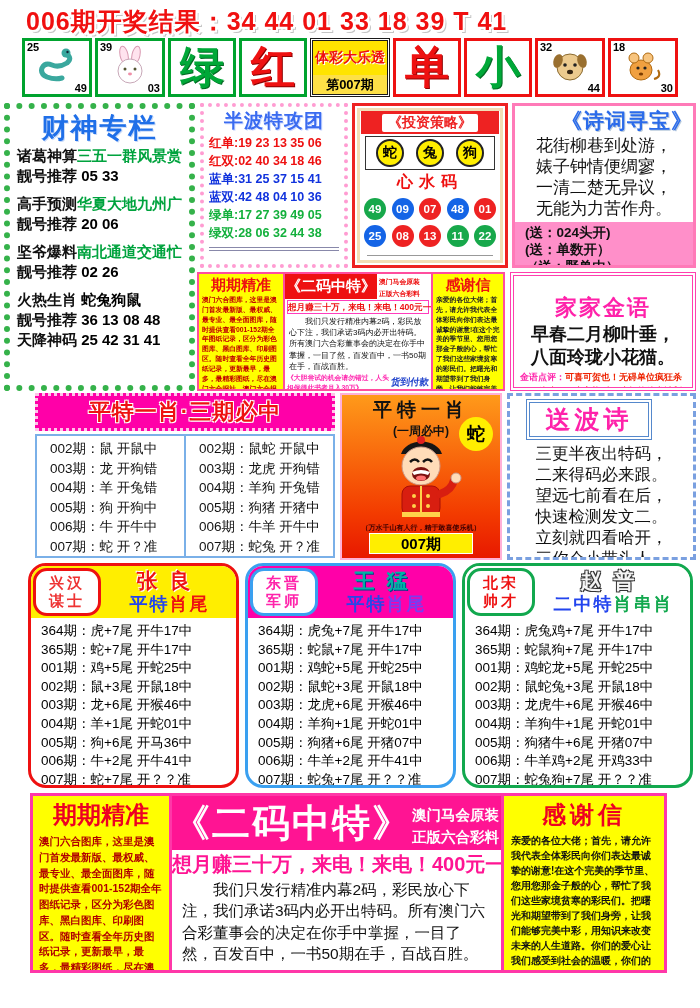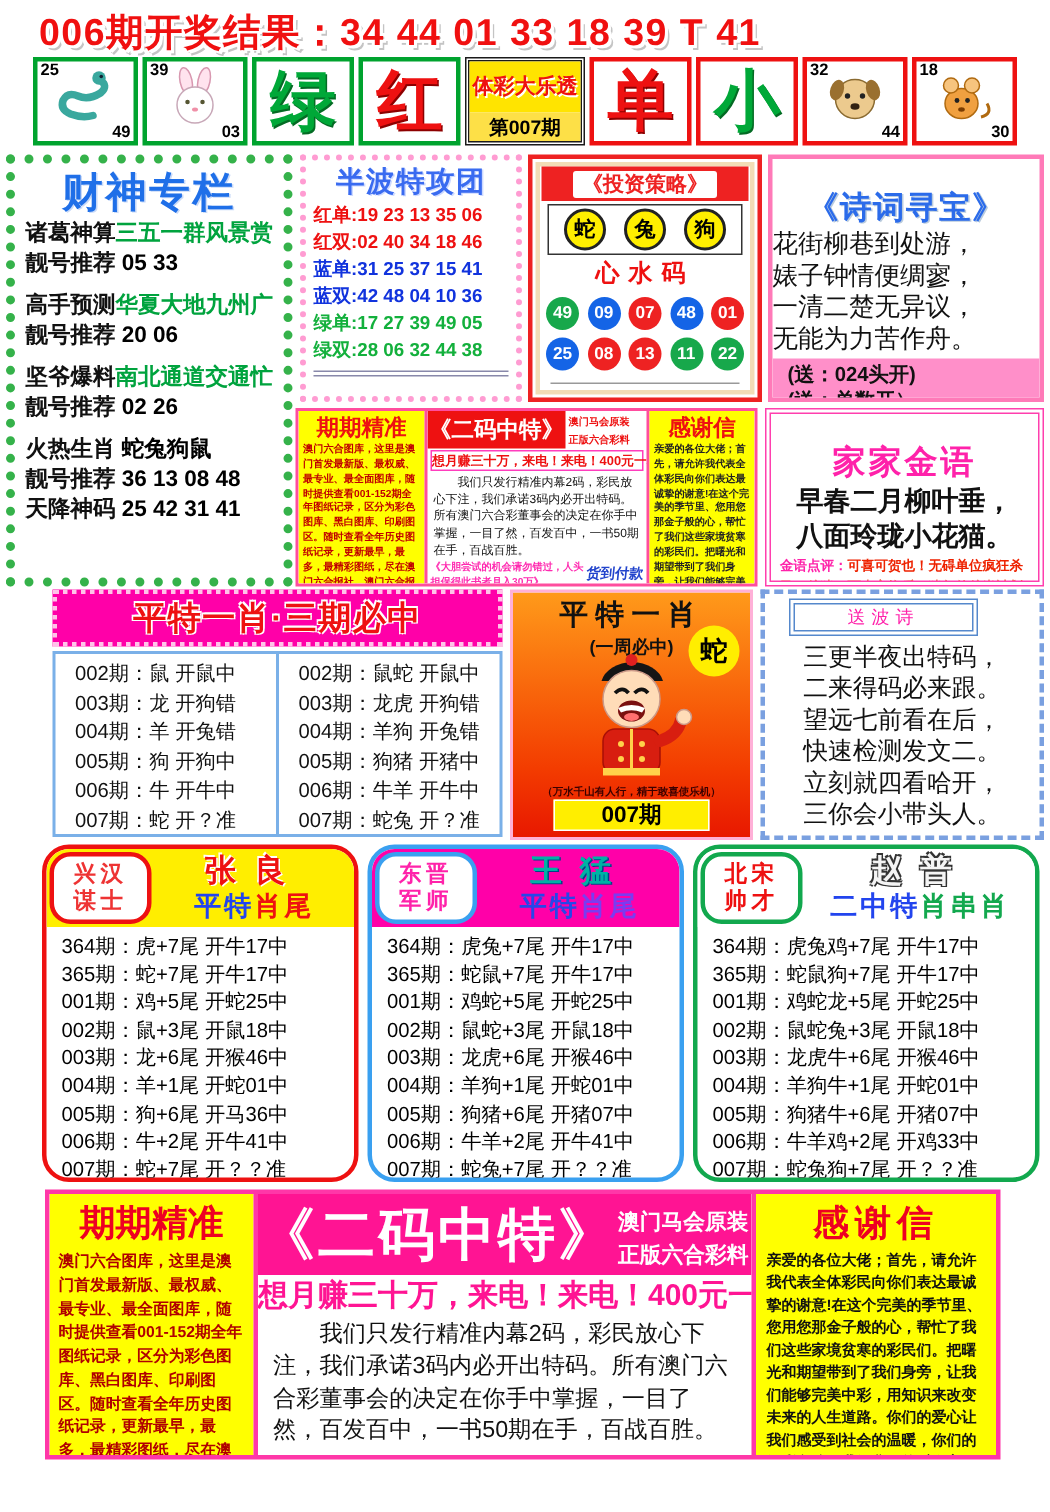--- a/index.html
+++ b/index.html
@@ -63,23 +63,23 @@
   .ball{width:22px;height:22px;border-radius:50%;color:#fff;font-weight:bold;font-size:11.5px;
         display:flex;align-items:center;justify-content:center}
   .ball[data-color=red]{background:#ee2222}
   .ball[data-color=blue]{background:#1464e6}
   .ball[data-color=green]{background:#17a84b}
   .tz-line{margin:8px 12px 0;border-top:1px solid #999}
 
   
   .shici{position:absolute;left:512px;top:103px;width:184px;height:165px;border:3px solid #ff7ab8;
          box-sizing:border-box;background:#fff;display:flex;flex-direction:column;overflow:hidden}
-  .sc-title{color:#2b6bea;font-size:21px;font-weight:bold;text-align:center;margin-top:18px;letter-spacing:1px;
+  .sc-title{color:#2b6bea;font-size:21px;font-weight:bold;text-align:right;margin-top:1px;letter-spacing:1px;
             text-shadow:1px 1px 0 #bcd}
-  .sc-poem{font-size:17px;color:#111;text-align:left;line-height:21px;font-family:"Liberation Serif","DejaVu Serif",serif}
+  .sc-poem{font-size:17px;color:#111;text-align:center;line-height:21px;font-family:"Liberation Serif","DejaVu Serif",serif}
   .sc-gifts{background:#ff8fc9;flex:1;margin-top:3px;padding:2px 10px;font-size:13.5px;font-weight:bold;
             color:#111;line-height:17px}
 
   
   .midad{position:absolute;left:197px;top:272px;width:308px;height:119px;border:2px solid #ff4d9e;
          box-sizing:border-box;display:flex;background:#fff;overflow:hidden}
   .midad .ypanel{background:#ffff00;padding:2px 3px;box-sizing:border-box;overflow:hidden}
   .midad .yleft{width:84px}
   .midad .yright{width:70px}
   .midad .ytitle{color:#ee1111;font-weight:bold;font-size:15px;text-align:center}
@@ -124,21 +124,21 @@
   .pb-zodiac{position:absolute;right:7px;top:22px;width:34px;height:34px;border-radius:50%;background:#ffee00;
              display:flex;align-items:center;justify-content:center;font-size:18px;font-weight:bold;color:#000}
   .pb-caption{position:absolute;bottom:25px;left:0;right:0;text-align:center;font-size:7px;color:#3a0000;font-weight:bold;white-space:nowrap}
   .pb-issue{position:absolute;bottom:4px;left:27px;right:27px;background:#ffee00;border:1px solid #fff;
             text-align:center;font-size:15px;font-weight:bold;height:19px;line-height:19px;color:#000}
   .pb-boy{position:absolute;top:41px;left:32px}
 
   
   .songbo{position:absolute;left:507px;top:393px;width:189px;height:167px;border:3px dashed #7aa0e0;
           box-sizing:border-box;background:#fff;padding:3px 8px;overflow:hidden}
-  .sb-titlebox{width:118px;border:4px double #5588cc;text-align:center;font-size:12px;font-weight:normal;
+  .sb-titlebox{width:118px;border:4px double #5588cc;text-align:center;font-size:25px;font-weight:bold;
                color:#ff22aa;margin:0 16px 3px 8px;letter-spacing:4px}
   .sb-poem{font-size:16.5px;line-height:21px;color:#111;text-align:center;
            font-family:"Liberation Serif","DejaVu Serif",serif;white-space:nowrap}
 
   
   .mtable{position:absolute;top:563px;height:225px;border-radius:18px;border:3px solid;background:#fff;
           box-sizing:border-box;overflow:hidden}
   .mtable.t0{left:28px;width:211px;border-color:#ee1111}
   .mtable.t1{left:245px;width:211px;border-color:#3aa0f0}
   .mtable.t2{left:462px;width:231px;border-color:#12a84e}

